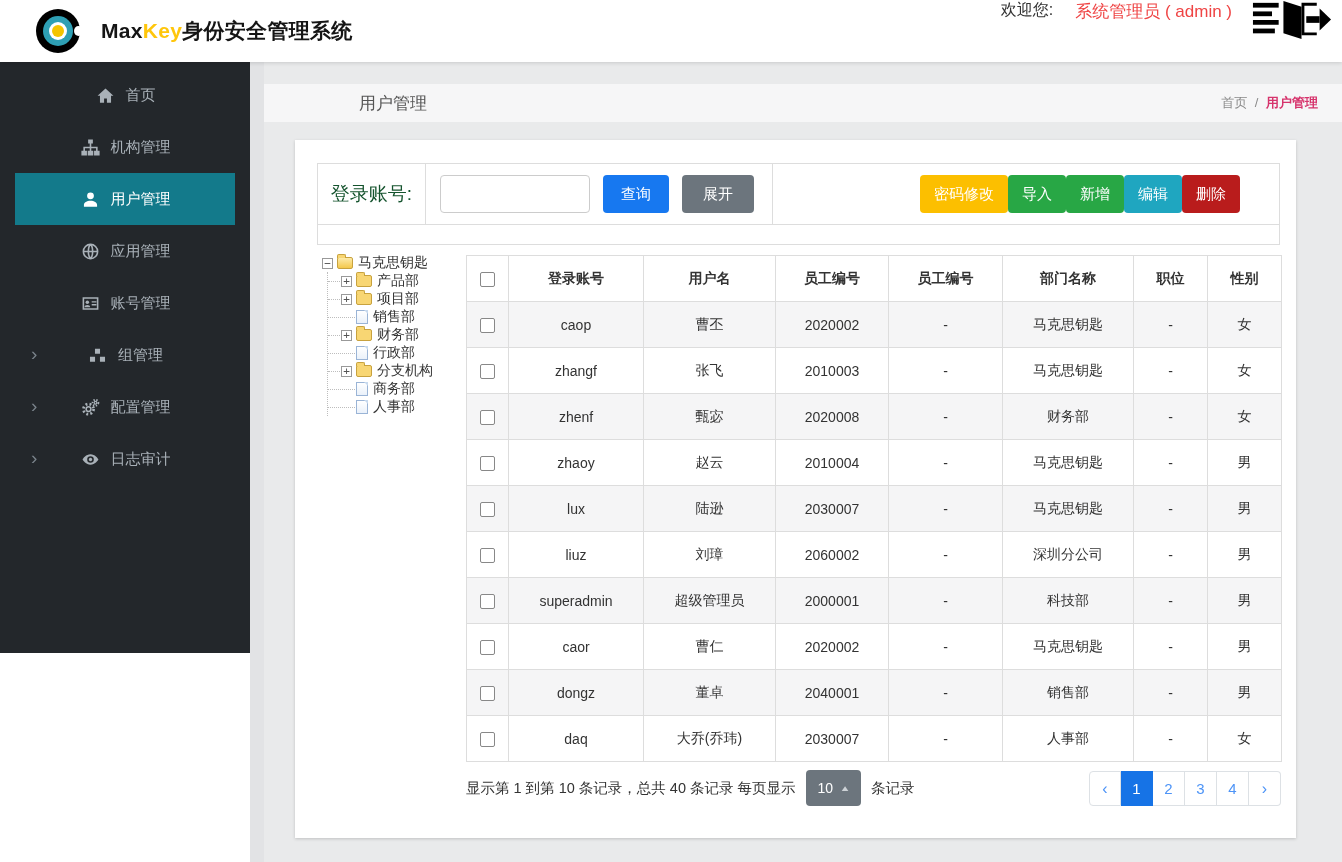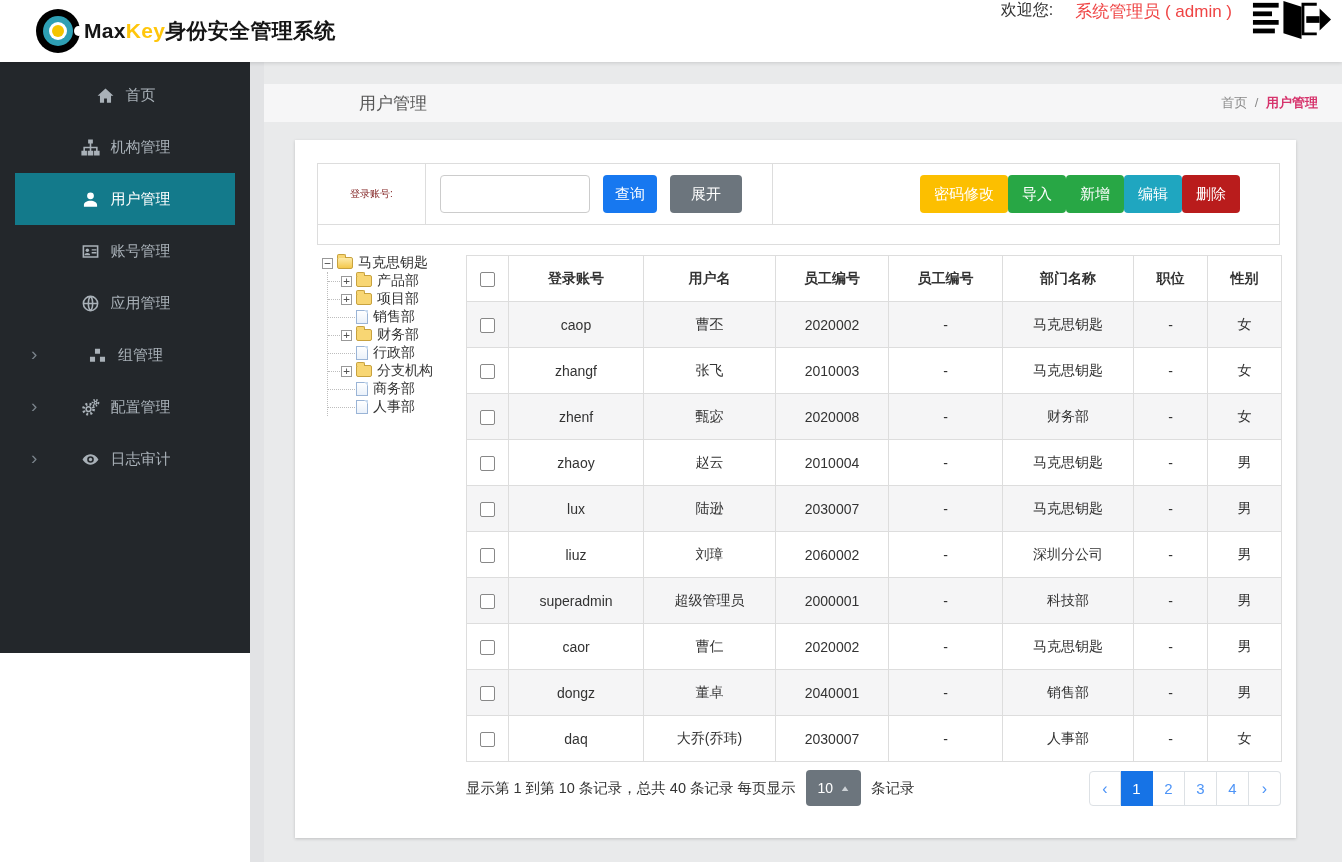--- a/index.html
+++ b/index.html
@@ -2,21 +2,21 @@
 <html style="--accent-teal: #137a8b; --primary-blue: #1778f0; --secondary-gray: #6c757d; --warning-yellow: #fcbf00; --success-green: #28a745; --info-teal: #1fa6c0; --danger-red: #dc3545; --breadcrumb-active: #d6336c; --pagination-active: #1673e6; --page-link-blue: #4d94f7; --brand-yellow: #ffc60b;"><head>
 <meta charset="utf-8">
 <style>
   html,body{margin:0;padding:0;background:#fff;}
   #app{position:relative;width:1342px;height:862px;overflow:hidden;background:#fff;
        font-family:"Liberation Sans","DejaVu Sans",sans-serif;-webkit-font-smoothing:antialiased;}
 
   
   .topbar{position:absolute;left:0;top:0;width:100%;height:62px;background:#fff;
           box-shadow:0 1px 4px rgba(0,0,0,.14);z-index:10;}
-  .brand{position:absolute;left:36px;top:9px;display:flex;align-items:center;gap:4px;}
+  .brand{position:absolute;left:36px;top:9px;display:flex;align-items:center;gap:21px;}
   .logo{width:44px;height:44px;border-radius:50%;background:#000;position:relative;flex:none;}
   .logo i{position:absolute;border-radius:50%;}
   .logo .ring{inset:7px;background:#2e9fb4;}
   .logo .white{inset:13px;background:#fff;}
   .logo .dot{inset:16px;background:#f4c400;}
   .logo .notch{position:absolute;right:-3px;top:17px;width:9px;height:10px;background:#fff;}
   .brand-text{font-size:21px;font-weight:bold;color:#151515;letter-spacing:.3px;white-space:nowrap;}
   .brand-text .key{color:var(--brand-yellow);}
   .top-right{position:absolute;right:10px;top:0;height:62px;display:flex;align-items:flex-start;}
   .welcome{font-size:16px;color:#333;}
@@ -45,28 +45,28 @@
   .breadcrumb .cur{color:var(--breadcrumb-active);font-weight:bold;}
   .breadcrumb .home{color:#8a8a8a;cursor:pointer;}
 
   .card{position:absolute;left:295px;top:140px;width:1001px;height:698px;background:#fff;
         box-shadow:0 1px 3px rgba(0,0,0,.18);}
 
   
   .filter-box{position:absolute;left:22px;top:23px;width:963px;border:1px solid #ddd;box-sizing:border-box;}
   .f-row1{display:flex;height:60px;align-items:stretch;}
   .f-cell-label{width:107px;display:flex;align-items:center;justify-content:center;
-                border-right:1px solid #ddd;font-size:10px;color:#7f1d1d;flex:none;}
+                border-right:1px solid #ddd;font-size:19px;color:#14532d;flex:none;}
   .f-cell-mid{width:347px;display:flex;align-items:center;border-right:1px solid #ddd;
               padding-left:14px;box-sizing:border-box;flex:none;}
   .f-input{width:150px;height:38px;border:1px solid #ccc;border-radius:4px;box-sizing:border-box;
            padding:0 8px;font-size:14px;outline:none;}
   .btn{height:38px;border:none;border-radius:4px;color:#fff;font-size:15px;padding:0 14px;
        cursor:pointer;font-family:inherit;white-space:nowrap;}
-  .btn-search{width:54px;margin-left:13px;background:var(--primary-blue);padding:0;}
+  .btn-search{width:66px;margin-left:13px;background:var(--primary-blue);padding:0;}
   .btn-expand{width:72px;margin-left:13px;background:var(--secondary-gray);padding:0;}
   .f-cell-actions{flex:1;display:flex;align-items:center;justify-content:flex-end;
                   padding-right:39px;}
   .f-row2{height:19px;border-top:1px solid #ddd;}
 
   
   .tree{position:absolute;left:27px;top:114px;width:175px;font-size:14px;color:#333;}
   .tree-row{display:flex;align-items:center;height:18px;position:relative;cursor:pointer;white-space:nowrap;}
   .tg{width:11px;height:11px;border:1px solid #999;background:#fff;font-size:11px;line-height:9px;
       text-align:center;color:#555;margin-right:4px;flex:none;box-sizing:border-box;font-family:"DejaVu Sans Mono",monospace;}
@@ -165,36 +165,36 @@
       <div class="side-item active">
         <span class="s-icon">
           <svg viewBox="0 0 24 24" fill="currentColor">
             <path d="M12 11.6a4.3 4.3 0 1 0-4.3-4.3A4.3 4.3 0 0 0 12 11.6zm0 2.1c-4.6 0-8.3 2.3-8.3 5.2V21h16.6v-2.1c0-2.9-3.7-5.2-8.3-5.2z"></path>
           </svg>
         </span>
         <span>用户管理</span>
       </div>
       <div class="side-item">
         <span class="s-icon">
+          <svg viewBox="0 0 24 24" fill="none" stroke="currentColor" stroke-width="2">
+            <circle cx="12" cy="12" r="9"></circle>
+            <path d="M3 12h18M12 3c-3.6 3.5-3.6 14.5 0 18M12 3c3.6 3.5 3.6 14.5 0 18"></path>
+          </svg>
+        </span>
+        <span>应用管理</span>
+      </div>
+      <div class="side-item">
+        <span class="s-icon">
           <svg viewBox="0 0 24 24" fill="currentColor">
             <path fill-rule="evenodd" d="M2 4h20v16H2zm2 2v12h16V6z"></path>
             <circle cx="8" cy="10.5" r="2.2"></circle>
             <path d="M4.4 16.8c0-1.9 1.7-3 3.6-3s3.6 1.1 3.6 3zM13.5 9h6v1.8h-6zM13.5 12.6h6v1.8h-6z"></path>
           </svg>
         </span>
         <span>账号管理</span>
-      </div>
-      <div class="side-item">
-        <span class="s-icon">
-          <svg viewBox="0 0 24 24" fill="none" stroke="currentColor" stroke-width="2">
-            <circle cx="12" cy="12" r="9"></circle>
-            <path d="M3 12h18M12 3c-3.6 3.5-3.6 14.5 0 18M12 3c3.6 3.5 3.6 14.5 0 18"></path>
-          </svg>
-        </span>
-        <span>应用管理</span>
       </div>
       <div class="side-item">
         <span class="chev">›</span>
         <span class="s-icon">
           <svg viewBox="0 0 24 24" fill="currentColor">
             <path d="M8.8 3.5h6.4v6.4H8.8zM2.5 13.5h6.4v6.4H2.5zM15.1 13.5h6.4v6.4h-6.4z"></path>
           </svg>
         </span>
         <span>组管理</span>
       </div>

